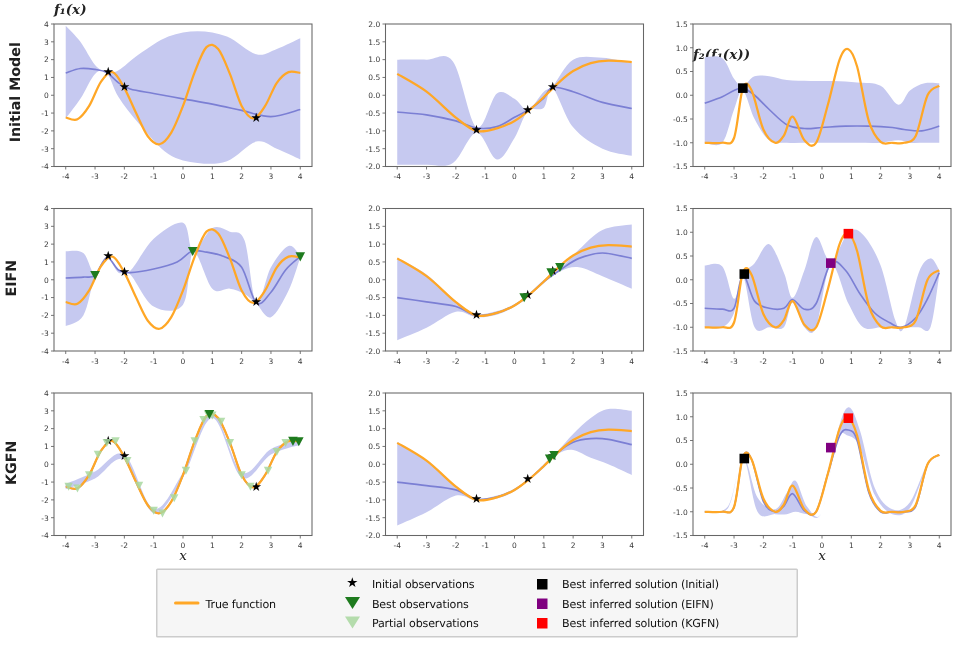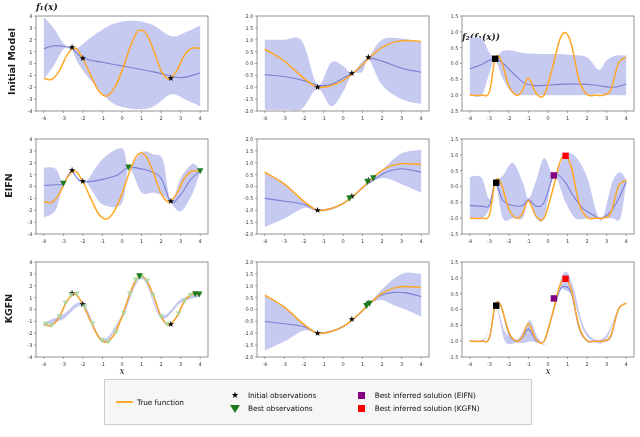--- a/index.html
+++ b/index.html
@@ -586,23 +586,35 @@
             <span class="leg-star">★</span>
           </span>
         <span class="leg-txt">Initial observations</span>
       </div>
       <div class="leg-row">
         <span class="leg-key">
             <span class="leg-tri" style="border-top:8px solid #1E7B1E;"></span>
           </span>
         <span class="leg-txt">Best observations</span>
       </div>
+      <div class="leg-row">
+        <span class="leg-key">
+            <span class="leg-tri" style="border-top:8px solid #B4DCAC;"></span>
+          </span>
+        <span class="leg-txt">Partial observations</span>
+      </div>
     </div>
 
     <div class="leg-col c3">
+      <div class="leg-row">
+        <span class="leg-key">
+            <span class="leg-sq" style="background:#000000"></span>
+          </span>
+        <span class="leg-txt">Best inferred solution (Initial)</span>
+      </div>
       <div class="leg-row">
         <span class="leg-key">
             <span class="leg-sq" style="background:#800080"></span>
           </span>
         <span class="leg-txt">Best inferred solution (EIFN)</span>
       </div>
       <div class="leg-row">
         <span class="leg-key">
             <span class="leg-sq" style="background:#FF0000"></span>
           </span>

